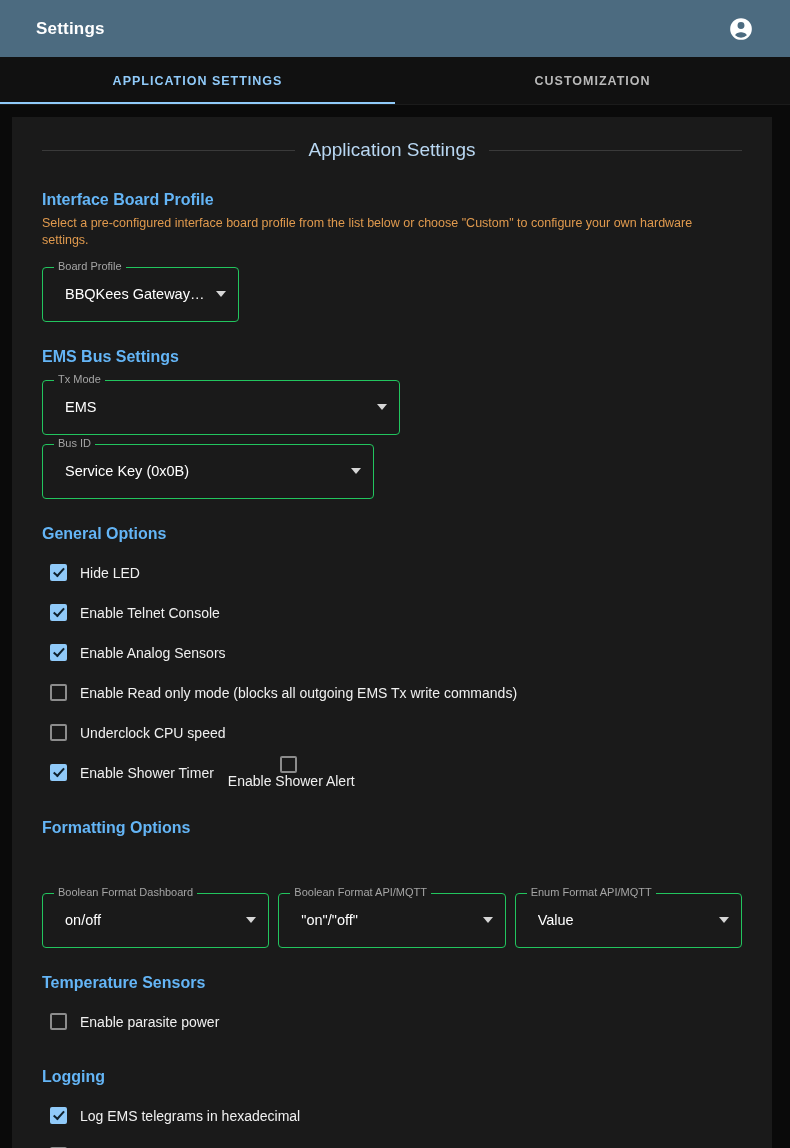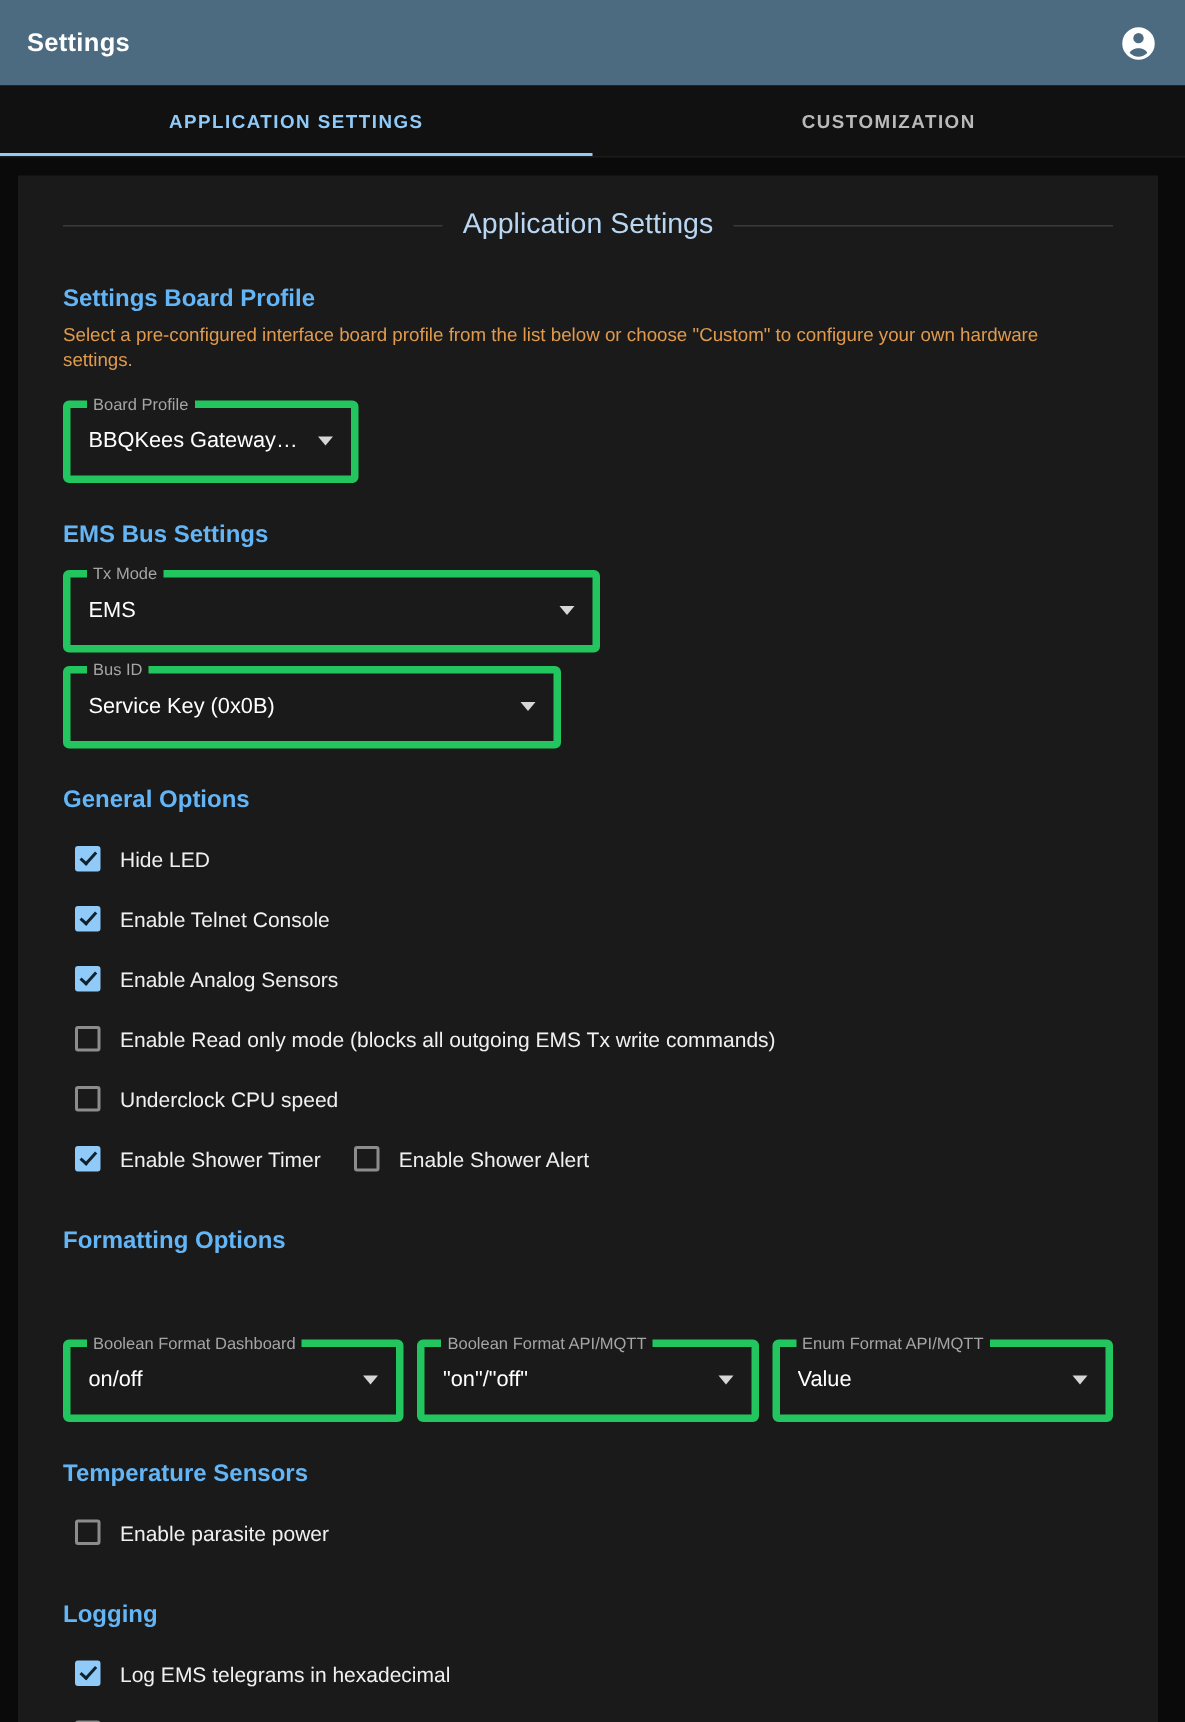--- a/index.html
+++ b/index.html
@@ -14,21 +14,21 @@
     color: #ffffff;
   }
 
   
   .appbar {
     height: 57px;
     background: #4c6b80;
     display: flex;
     align-items: center;
     justify-content: space-between;
-    padding: 0 18px;
+    padding: 0 36px;
   }
   .appbar-title {
     font-size: 17px;
     font-weight: bold;
     color: #ffffff;
     letter-spacing: .2px;
   }
   .avatar-icon {
     width: 26px; height: 26px;
     display: flex; align-items: center; justify-content: center;
@@ -106,26 +106,26 @@
 
   
   .fields-row {
     display: flex;
     gap: 9px;
     margin-top: 14px;
     flex-direction: column;
   }
   .field {
     position: relative;
-    border: 5px solid #22c55e;
+    border: 1px solid #22c55e;
     border-radius: 4px;
     height: 55px;
     display: flex;
     align-items: center;
-    padding: 0 12px 0 12px;
+    padding: 0 12px 0 22px;
     background: transparent;
     cursor: pointer;
   }
   .field-label {
     position: absolute;
     top: -8px;
     left: 11px;
     background: #1a1a1a;
     padding: 0 4px;
     font-size: 11px;
@@ -219,21 +219,21 @@
 </div>
 
 <div class="card">
 
   <div class="page-title-row">
     <div class="rule"></div>
     <div class="page-title">Application Settings</div>
     <div class="rule"></div>
   </div>
 
-  <h3 class="section-title">Settings Board Profile</h3>
+  <h3 class="section-title">Interface Board Profile</h3>
   <p class="helper">Select a pre-configured interface board profile from the list below or choose "Custom" to configure your own hardware settings.</p>
 
   <div class="field board">
     <span class="field-label">Board Profile</span>
     <span class="field-value">BBQKees Gateway E32</span>
     <span class="caret"></span>
   </div>
 
   <h3 class="section-title section-gap">EMS Bus Settings</h3>
   <div class="fields-row">
@@ -287,21 +287,21 @@
         <span class="box"></span>
         <span class="check-label">Underclock CPU speed</span>
       </div>
     </div>
 
     <div class="check-row inline">
       <div class="checkbox-item">
         <span class="box checked"></span>
         <span class="check-label">Enable Shower Timer</span>
       </div>
-      <div class="checkbox-item" style="margin-left:14px;">
+      <div class="checkbox-item" style="margin-left:14px;flex-direction:column;">
         <span class="box"></span>
         <span class="check-label">Enable Shower Alert</span>
       </div>
     </div>
 
   </div>
 
   <h3 class="section-title section-gap">Formatting Options</h3>
   <div class="fmt-row">
     <div class="field fmt">

